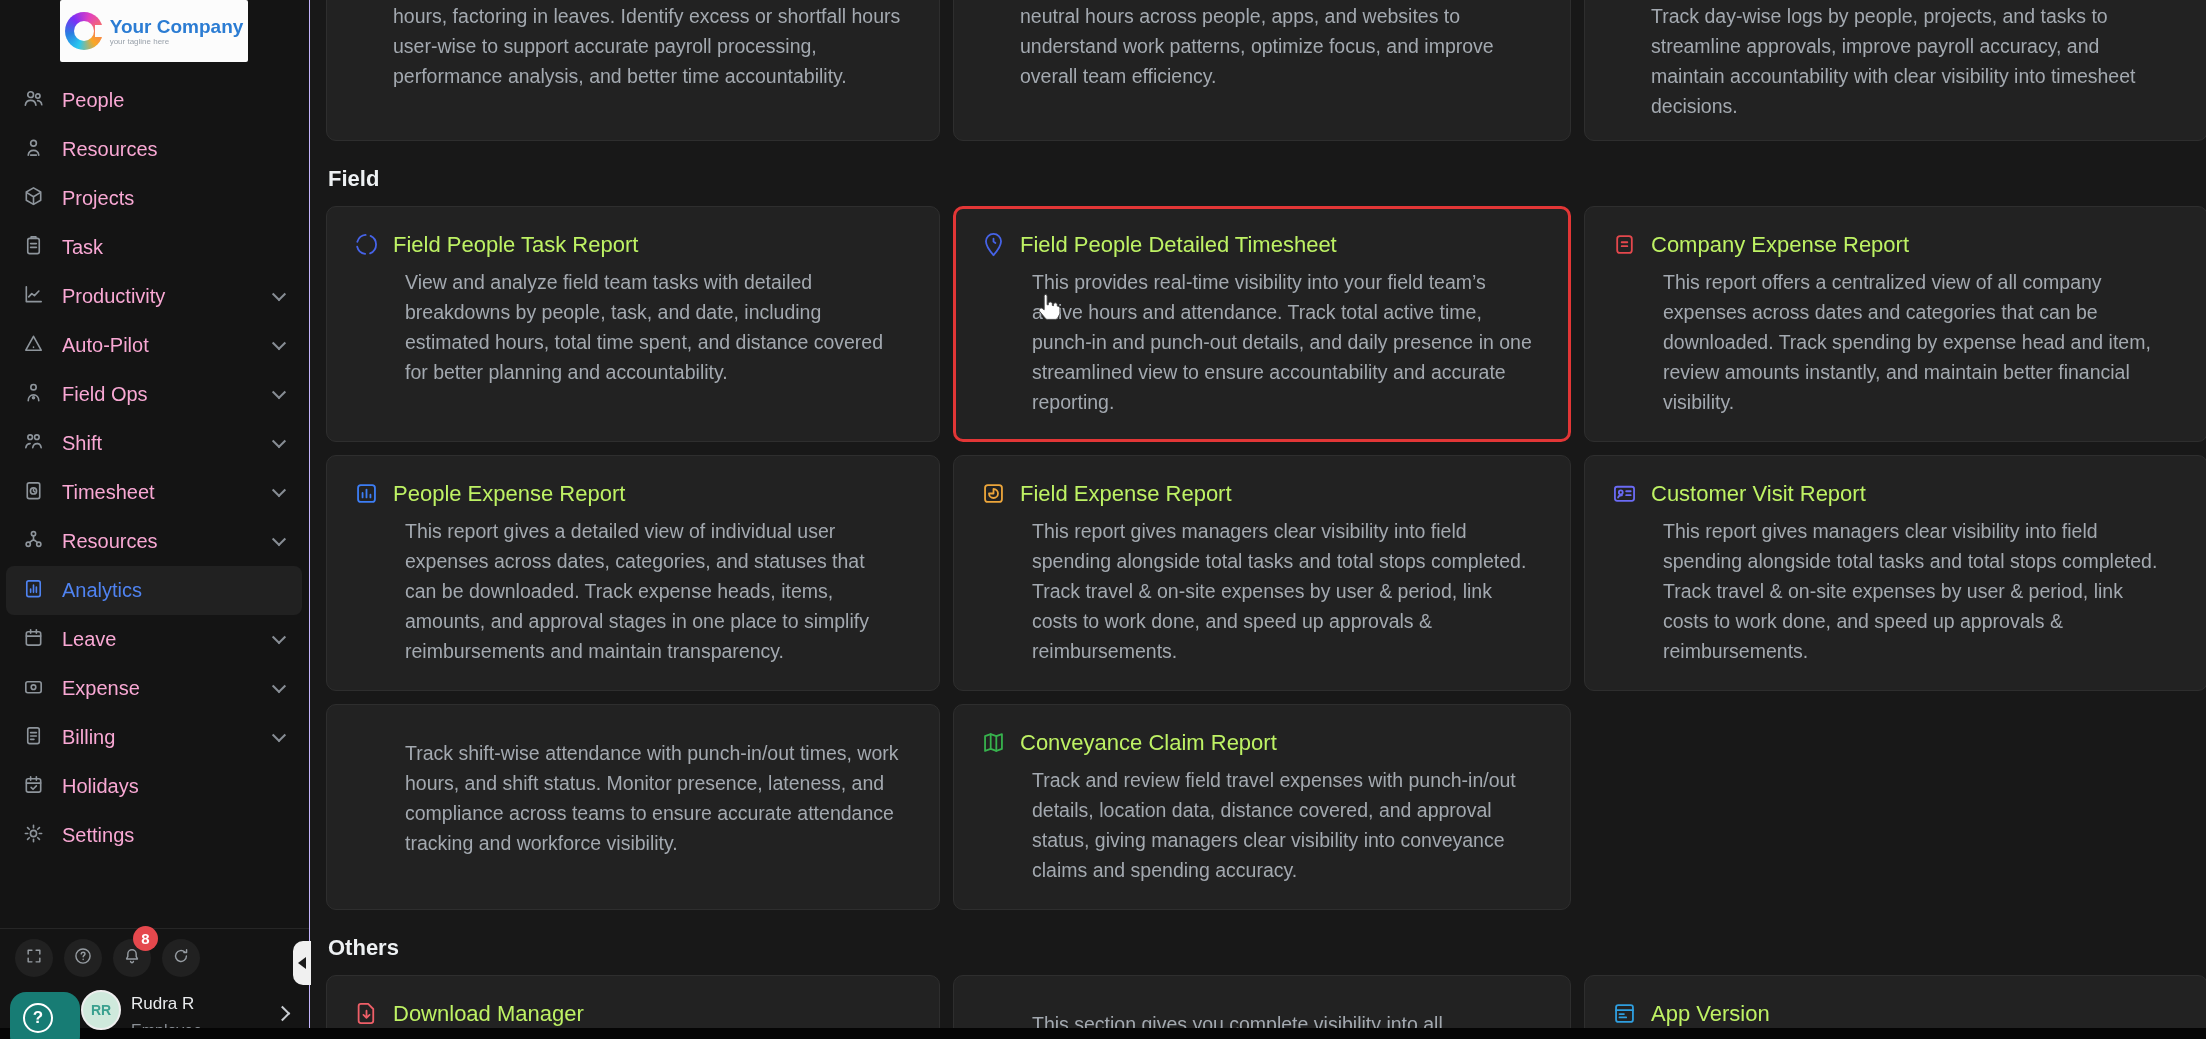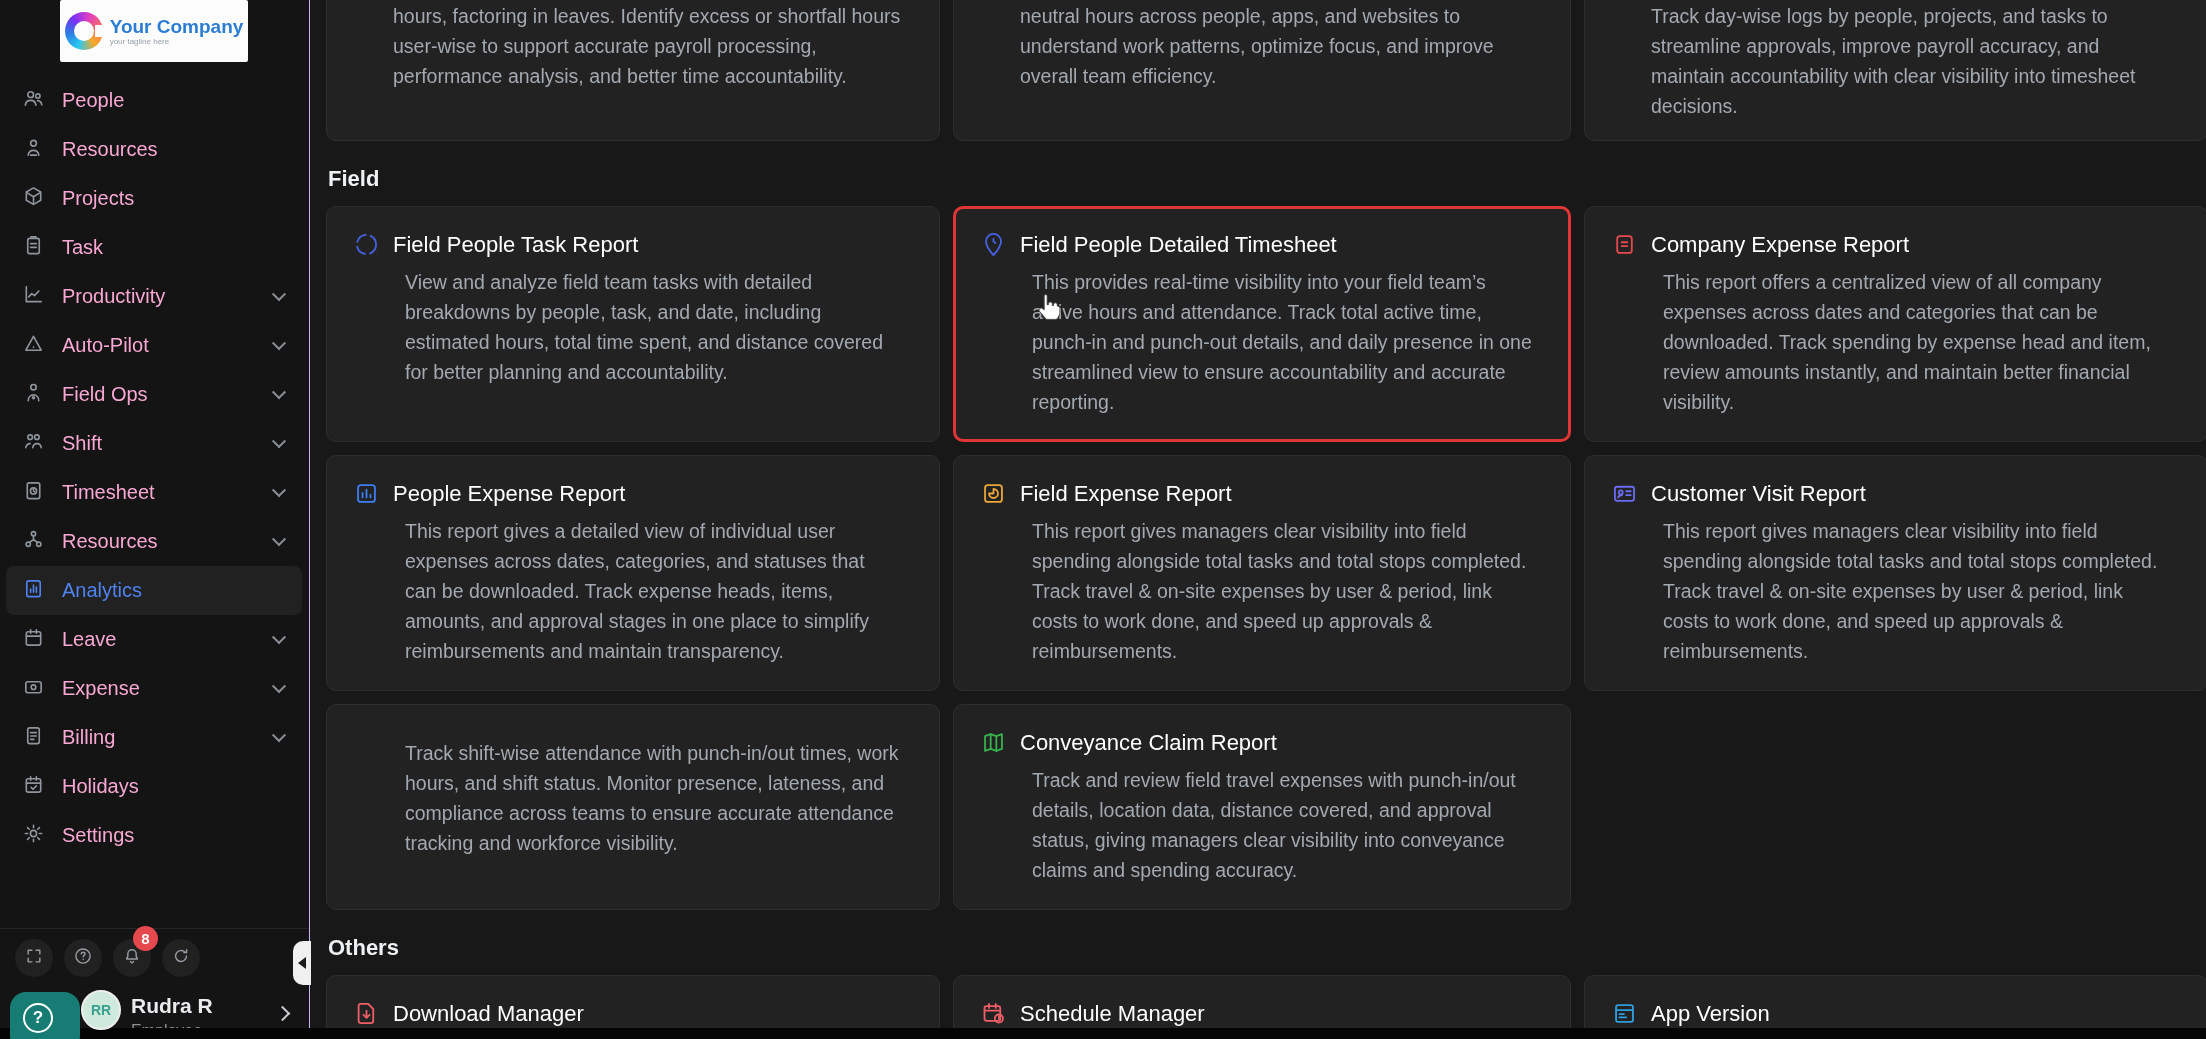--- a/index.html
+++ b/index.html
@@ -43,35 +43,35 @@
   .collapse-tab i { width:0; height:0; border-top:6px solid transparent; border-bottom:6px solid transparent;
     border-right:8px solid #1a1a1a; }
 
   .help-widget { position:absolute; left:10px; top:992px; width:70px; height:60px; background:#177c74;
     border-radius:16px; z-index:60; cursor:pointer; }
   .help-widget .qc { position:absolute; left:13px; top:11px; width:30px; height:30px; border:2.5px solid #fff;
     border-radius:50%; color:#fff; font-size:17px; font-weight:bold; display:flex; align-items:center; justify-content:center; }
   .avatar { position:absolute; left:81px; top:990px; width:40px; height:40px; border-radius:50%;
     background:#cfe9dc; color:#3aa08f; font-weight:bold; font-size:14px; border:2px solid #eee;
     display:flex; align-items:center; justify-content:center; z-index:61; }
-  .user-name { position:absolute; left:131px; top:994px; font-size:21px; color:#e9ebed; font-weight:700; z-index:44; }
+  .user-name { position:absolute; left:131px; top:994px; font-size:17px; color:#e9ebed; font-weight:400; z-index:44; }
   .user-role { position:absolute; left:131px; top:1022px; font-size:16px; color:#8b9096; z-index:31; }
   .user-chev { position:absolute; left:277px; top:1008px; width:11px; height:11px;
     border-right:2.4px solid #c7cbd0; border-top:2.4px solid #c7cbd0; transform:rotate(45deg); z-index:44; cursor:pointer; }
 
   
   .main { position:absolute; left:311px; top:0; width:1895px; height:1039px; padding-left:15px; }
   .grid { display:grid; grid-template-columns:614px 618px 624px; column-gap:13px; row-gap:13px; }
   .card { background:#222222; border:1px solid #2e2e2e; border-radius:10px;
     padding:24px 38px 24px 26px; cursor:pointer; }
   .card.selected { border:3px solid #e23636; padding:22px 36px 22px 24px; }
   .card-head { display:flex; align-items:center; gap:13px; }
   .card-icon { width:27px; height:27px; flex:none; display:flex; }
   .card-icon svg { width:27px; height:27px; }
-  .card-title { font-size:22px; color:#ffffff; }
+  .card-title { font-size:22px; color:#bef264; }
   .card-desc { margin:9px 0 0 52px; font-size:19.5px; line-height:30px; color:#a3a9b0; max-width:516px; }
   .top-row { margin-top:-96px; }
   .top-row .card { height:237px; padding-top:96px; }
   .top-row .card-desc { margin:0 0 0 40px; }
   .section-title { font-size:22px; font-weight:700; color:#eef1f3; margin:25px 0 14px 2px; }
 
   .bottom-strip { position:absolute; left:0; right:0; bottom:0; height:11px; background:#050505; z-index:40; }
   .cursor { position:absolute; left:1033px; top:291px; width:32px; height:32px; z-index:100; pointer-events:none; }
 </style>
 </head>
@@ -366,31 +366,20 @@
               <svg viewBox="0 0 24 24" fill="none" stroke="#ef5f68" stroke-width="1.6" stroke-linecap="round" stroke-linejoin="round">
                 <path d="M7 3.5h6.5l4.5 4.5v10.5a2 2 0 01-2 2H7a2 2 0 01-2-2v-13a2 2 0 012-2z"></path>
                 <path d="M12 9.5v6M9.3 13.2L12 15.8l2.7-2.6"></path>
               </svg>
             </span>
             <span class="card-title">Download Manager</span>
           </div>
           <div class="card-desc">This section lets you access all generated reports from</div>
         </div>
         <div class="card">
-          <div class="card-head">
-            <span class="card-icon">
-              <svg viewBox="0 0 24 24" fill="none" stroke="#ef5f68" stroke-width="1.6" stroke-linecap="round" stroke-linejoin="round">
-                <rect x="4" y="5.5" width="14" height="13" rx="2"></rect>
-                <path d="M4 9.5h14M8 3.5v3.5M14 3.5v3.5"></path>
-                <circle cx="16.8" cy="16.5" r="3.6"></circle>
-                <path d="M16.8 14.8v1.7l1.2.9"></path>
-              </svg>
-            </span>
-            <span class="card-title">Schedule Manager</span>
-          </div>
           <div class="card-desc">This section gives you complete visibility into all</div>
         </div>
         <div class="card">
           <div class="card-head">
             <span class="card-icon">
               <svg viewBox="0 0 24 24" fill="none" stroke="#2f9fe0" stroke-width="1.6" stroke-linecap="round" stroke-linejoin="round">
                 <rect x="4.5" y="4.5" width="15" height="15" rx="2"></rect>
                 <path d="M4.5 9h15M7.5 12.5h4M7.5 15.5h6"></path>
               </svg>
             </span>

